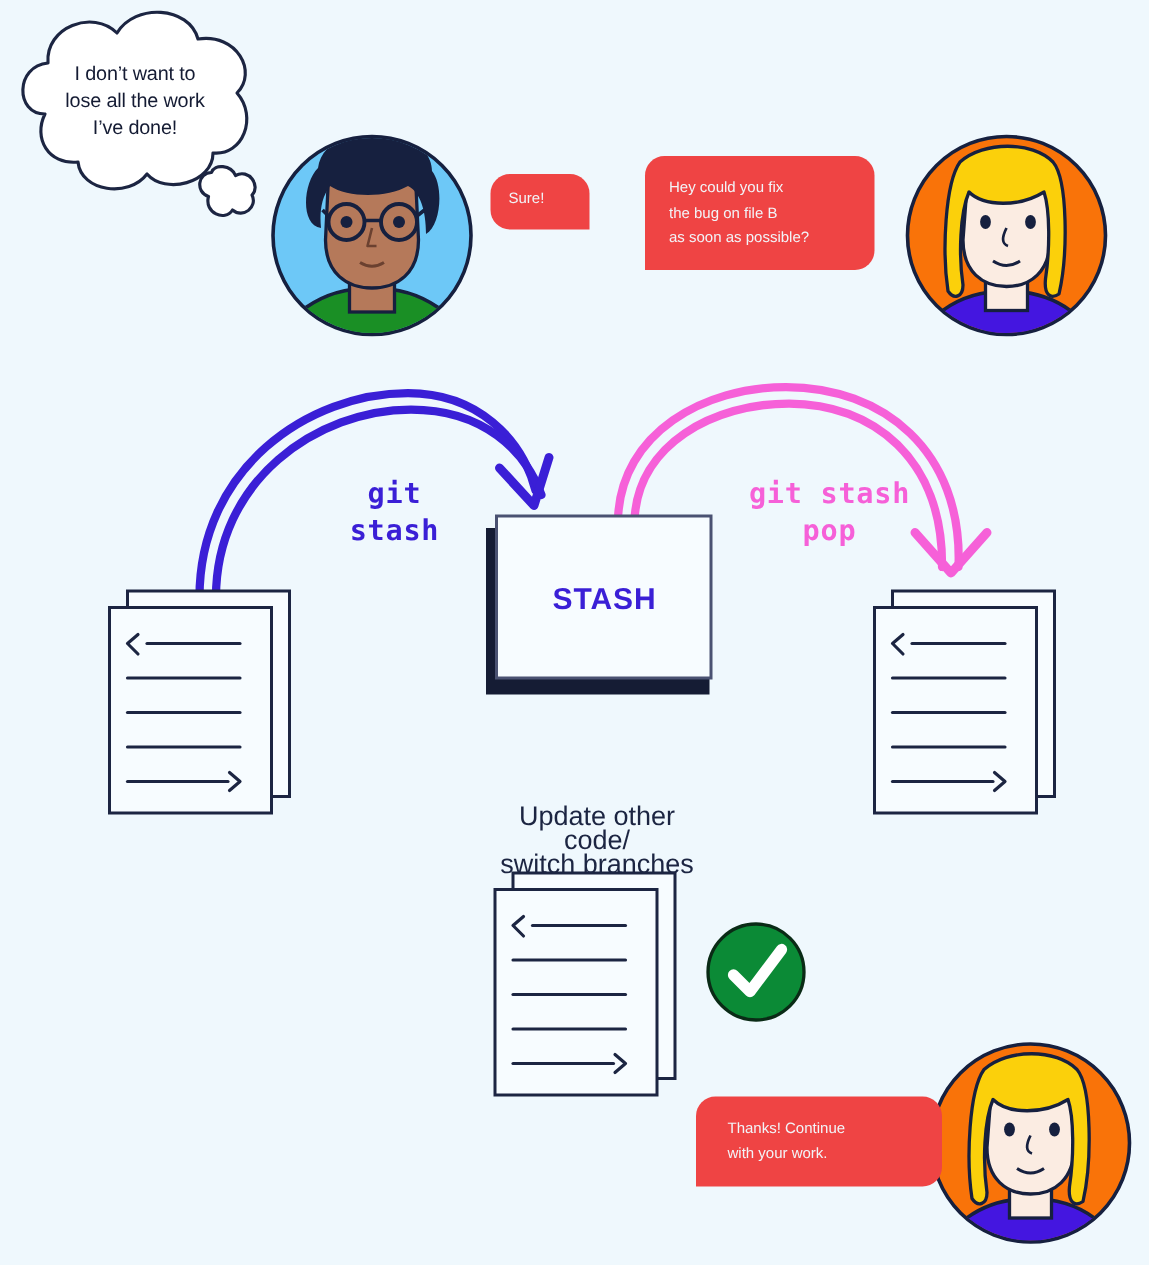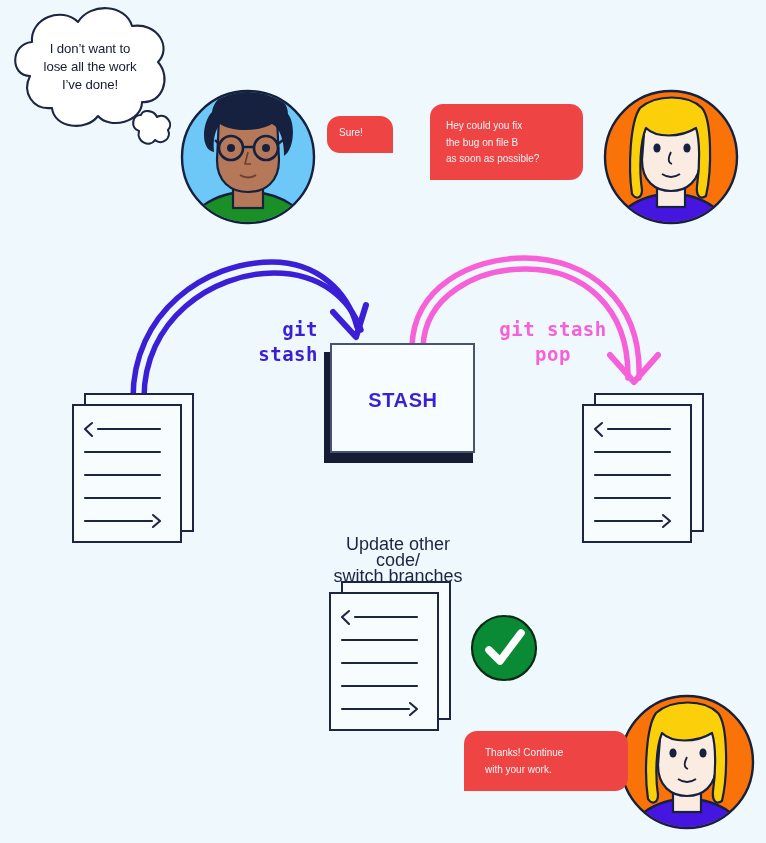--- a/index.html
+++ b/index.html
@@ -68,21 +68,21 @@
   
   .cmd-label {
     position: absolute;
     font-family: "DejaVu Sans Mono", monospace;
     font-weight: bold;
     font-size: 19px;
     line-height: 25px;
     white-space: pre-line;
     letter-spacing: 0.5px;
   }
-  .cmd-stash { left: 208px; top: 317px; width: 110px; text-align: right; color: #3a1fd6; }
+  .cmd-stash { left: 208px; top: 317px; width: 110px; text-align: center; color: #3a1fd6; }
   .cmd-pop   { left: 488px; top: 317px; width: 130px; text-align: center; color: #f660d8; }
 
   .stash-word {
     position: absolute;
     left: 332px; top: 389px;
     width: 142px;
     text-align: center;
     color: #3a1fd6;
     font-size: 20px;
     font-weight: bold;

